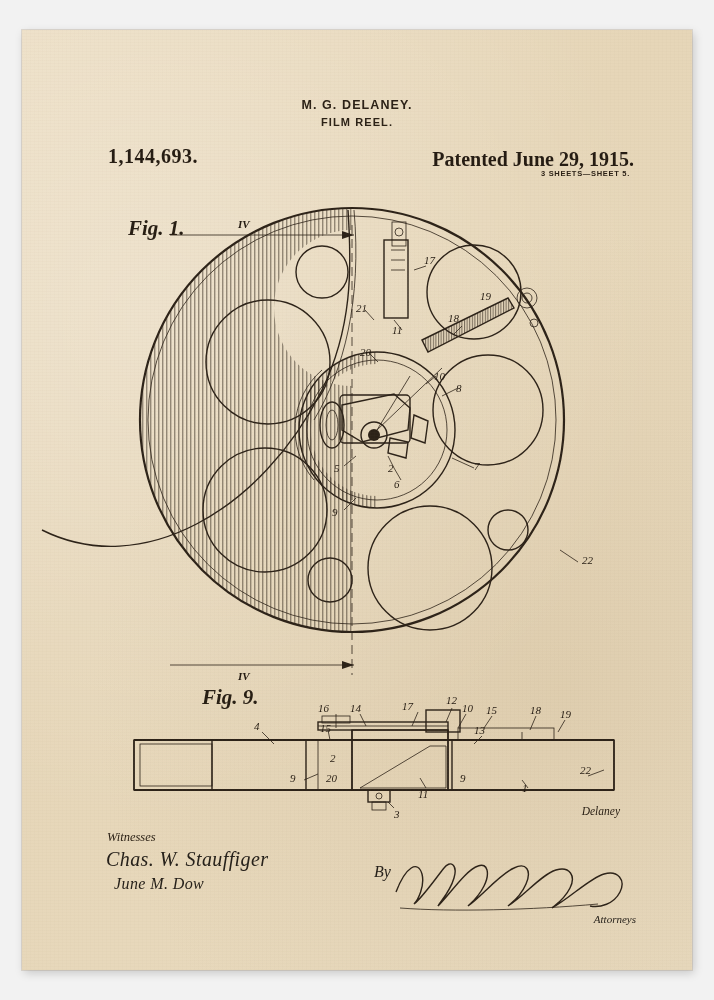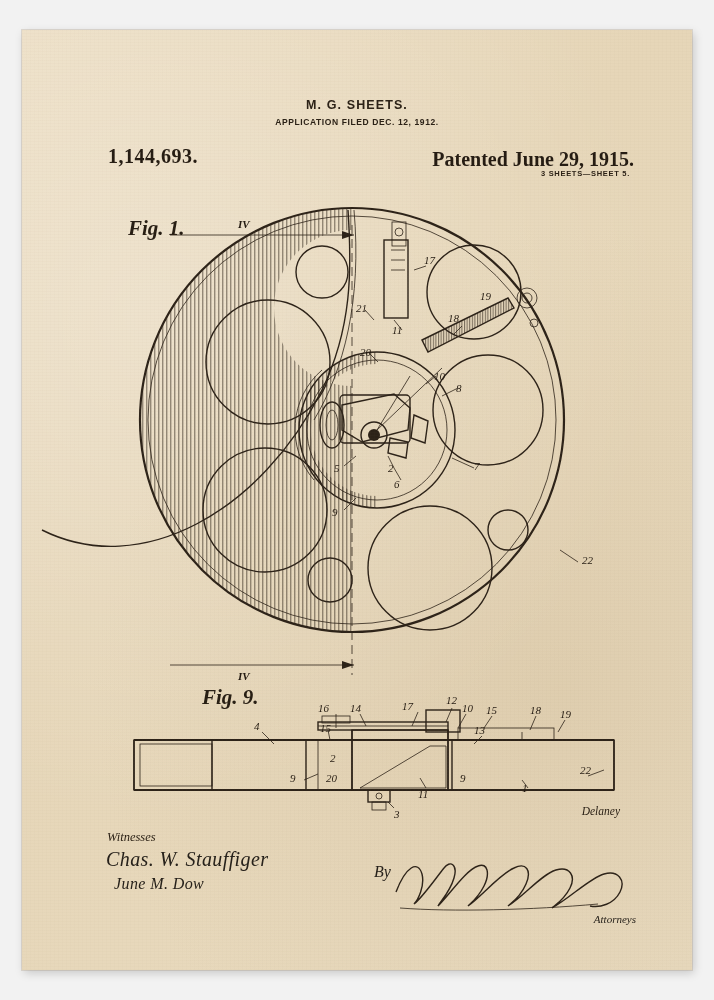--- a/index.html
+++ b/index.html
@@ -160,22 +160,22 @@
     font-size: 11px;
     fill: #241b12;
   }
 </style>
 </head>
 <body>
 
 <div id="page">
 
   <div id="header">
-    <div class="l1">M. G. SHEETS.</div>
-    <div class="l3">APPLICATION FILED DEC. 12, 1912.</div>
+    <div class="l1">M. G. DELANEY.</div>
+    <div class="l2">FILM REEL.</div>
   </div>
   <div id="patnum">1,144,693.</div>
   <div id="patdate">Patented June 29, 1915.</div>
   <div id="sheets">3 SHEETS—SHEET 5.</div>
 
   <div class="figlabel" id="fig1label">Fig. 1.</div>
   <div class="figlabel" id="fig2label">Fig. 9.</div>
 
   <svg id="fig1" width="670" height="500" viewBox="0 0 670 500" style="position:absolute;left:0;top:150px">
     <defs>

